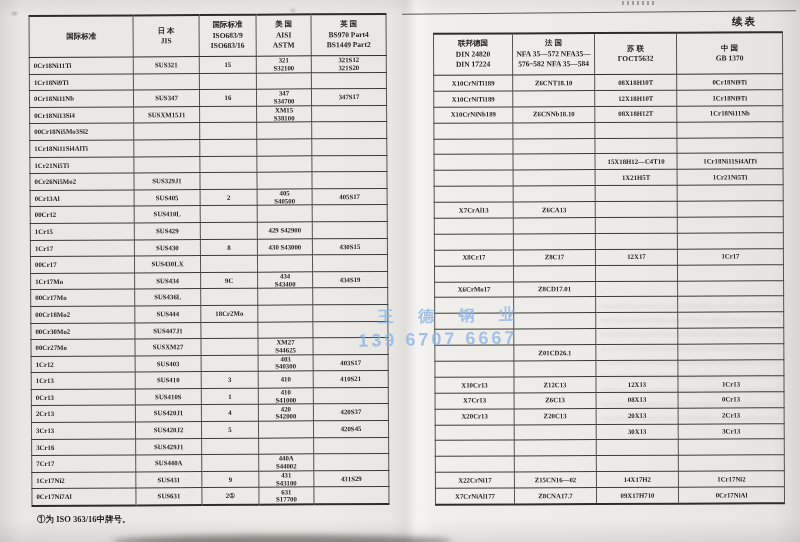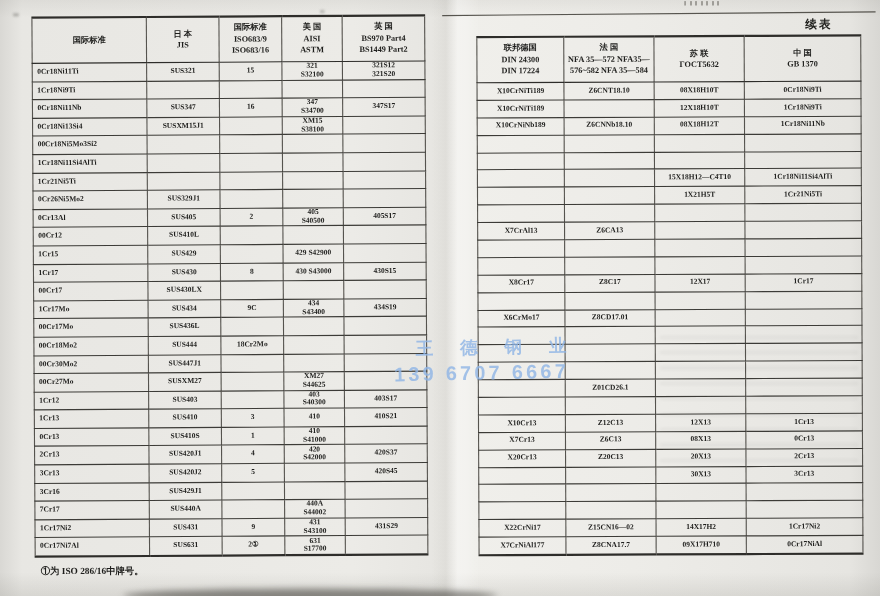--- a/index.html
+++ b/index.html
@@ -294,21 +294,21 @@
   <table class="tbl" id="tbl-right">
     <colgroup>
       <col style="width:79px">
         <col style="width:82px">
         <col style="width:82px">
         <col style="width:106px">
     </colgroup>
     <thead>
       <tr>
         <th>联邦德国
-DIN 24300
+DIN 24820
 DIN 17224</th>
         <th>法  国
 NFA 35—572 NFA35—
 576~582 NFA 35—584</th>
         <th>苏  联
 ГОСТ5632</th>
         <th>中  国
 GB 1370</th>
       </tr>
     </thead>
@@ -471,21 +471,21 @@
         </tr>
         <tr class="lastrow">
           <td>X7CrNiAl177</td>
           <td>Z8CNA17.7</td>
           <td>09X17H710</td>
           <td>0Cr17NiAl</td>
         </tr>
       </tbody>
   </table>
 
-  <div class="footnote">①为 ISO 286/16中牌号。</div>
+  <div class="footnote">①为 ISO 363/16中牌号。</div>
 
   <div class="watermark">
     <div class="wm-name">王 德 钢 业</div>
     <div class="wm-phone">139 6707 6667</div>
   </div>
 
   <div class="ghost1"></div>
   <div class="smudge-bottom"></div>
   <div class="speck1"></div>
   <div class="speck2"></div>

